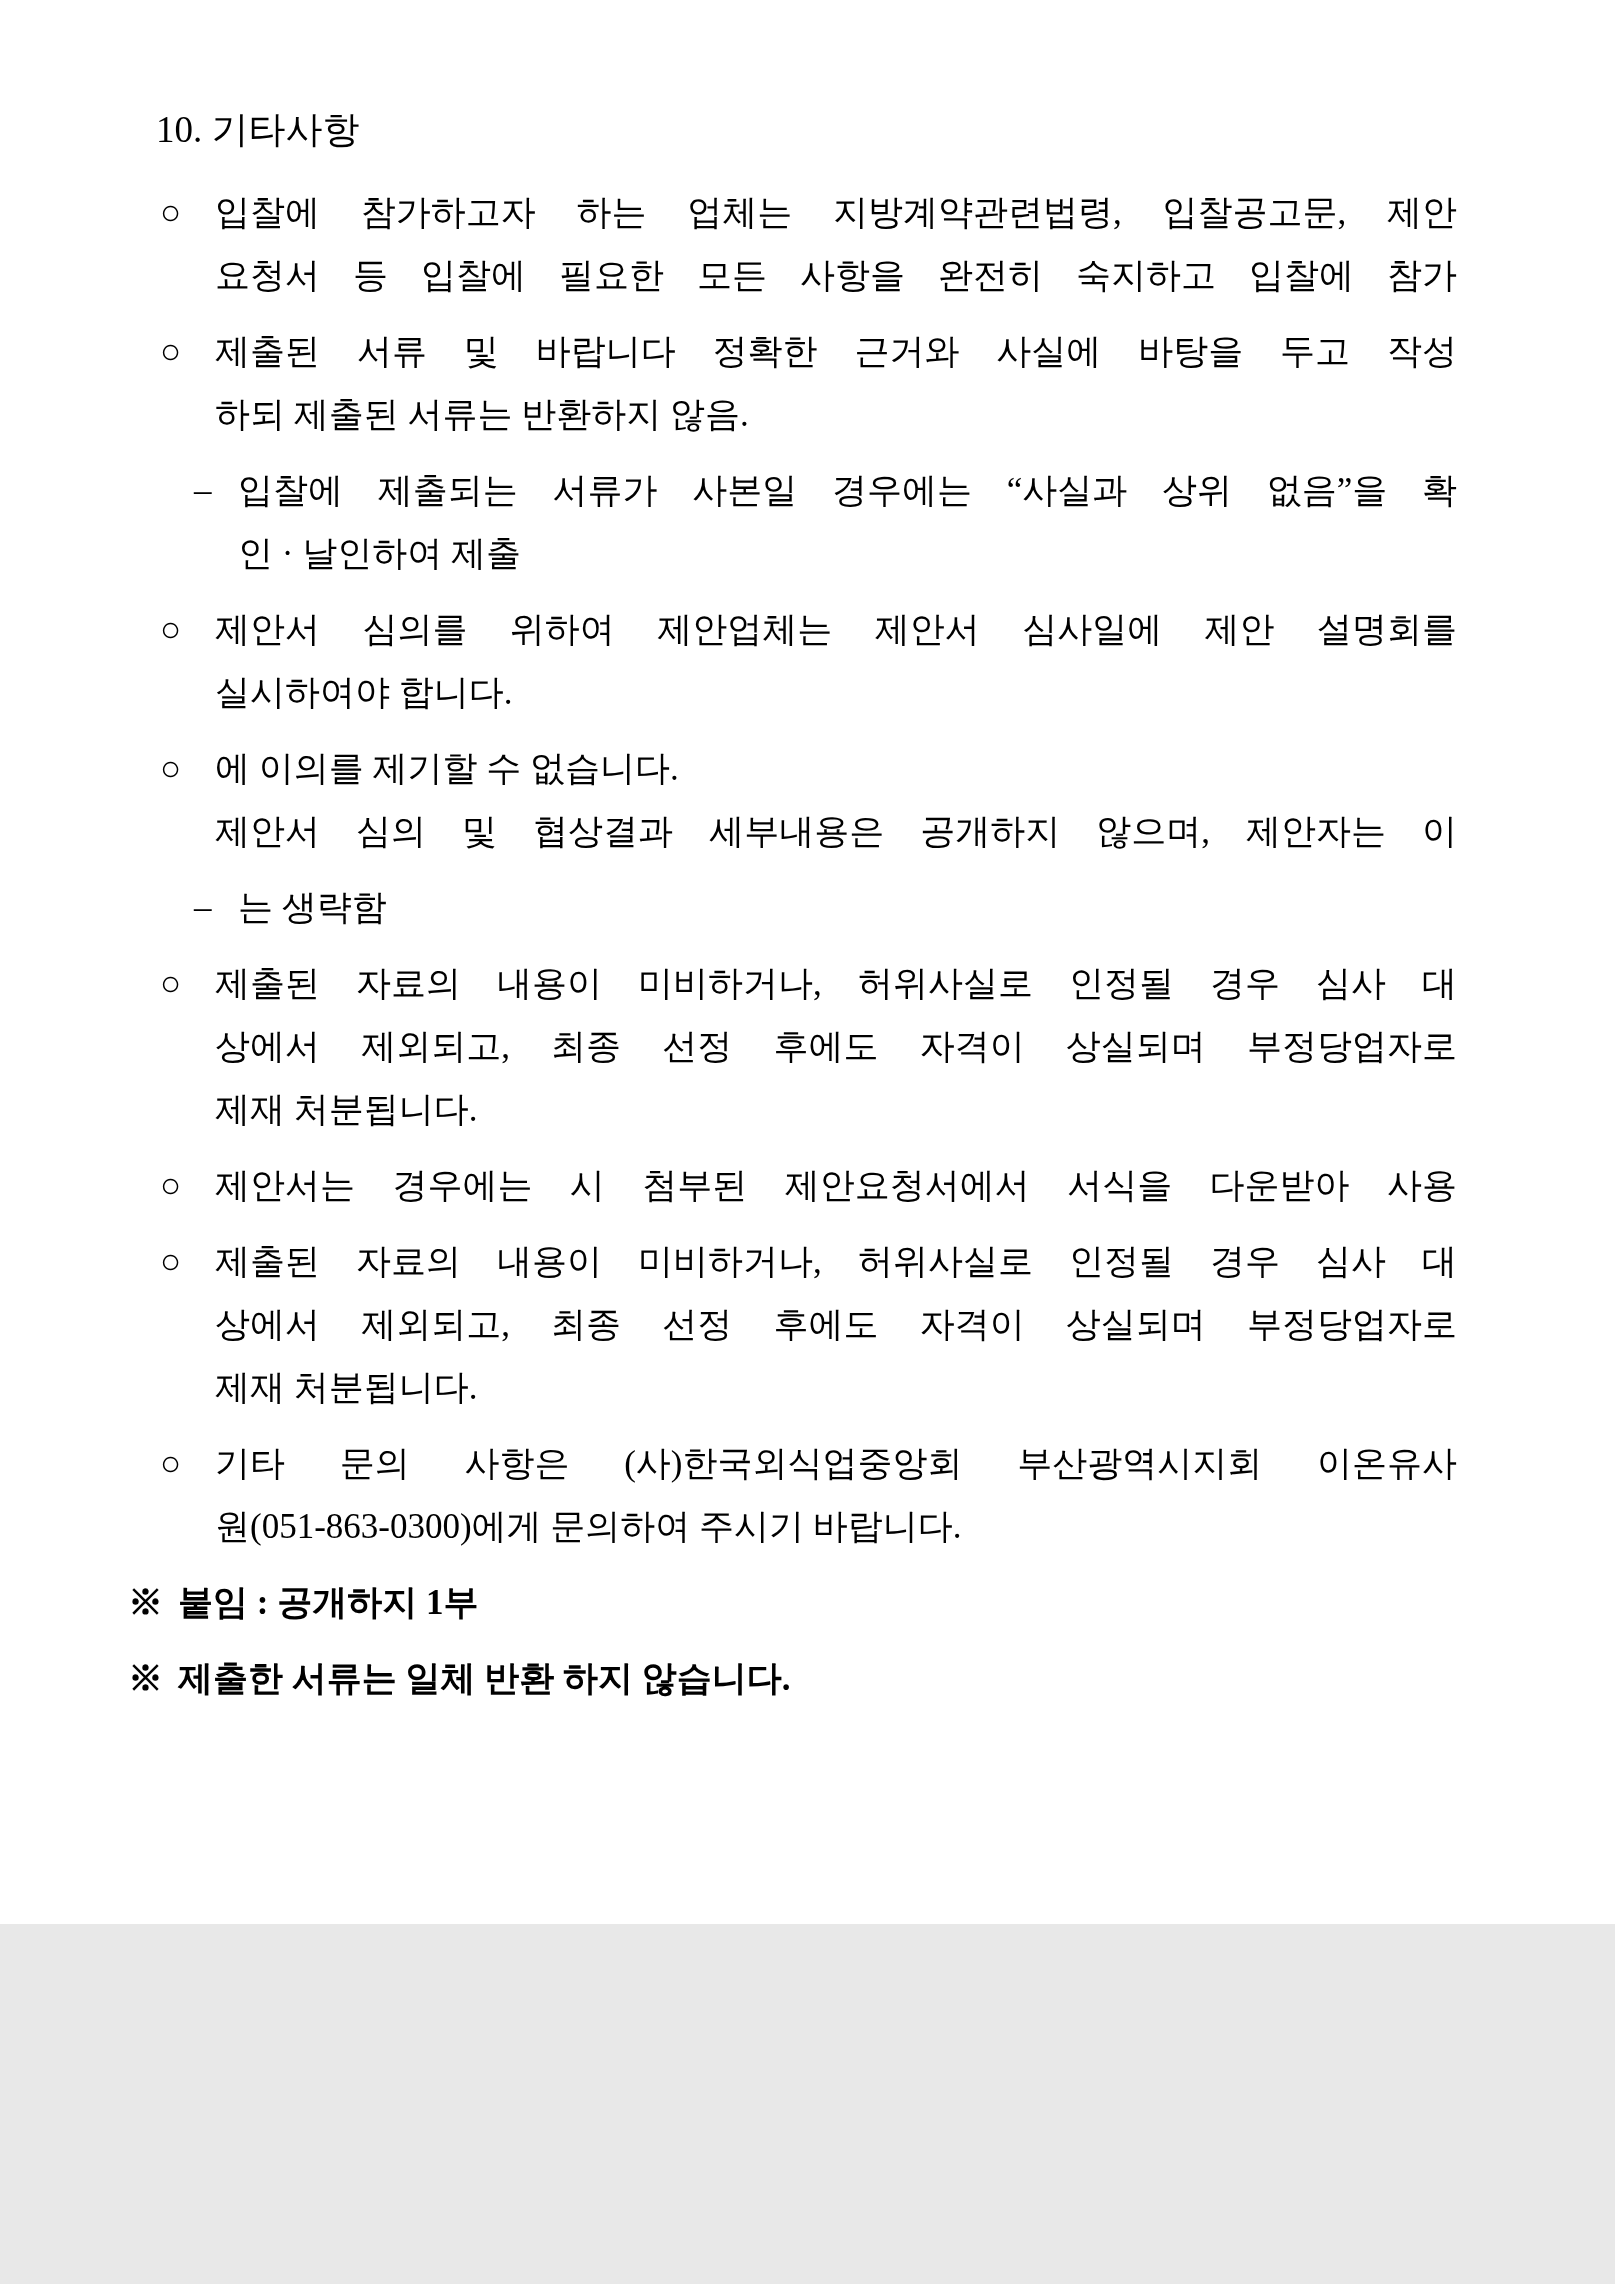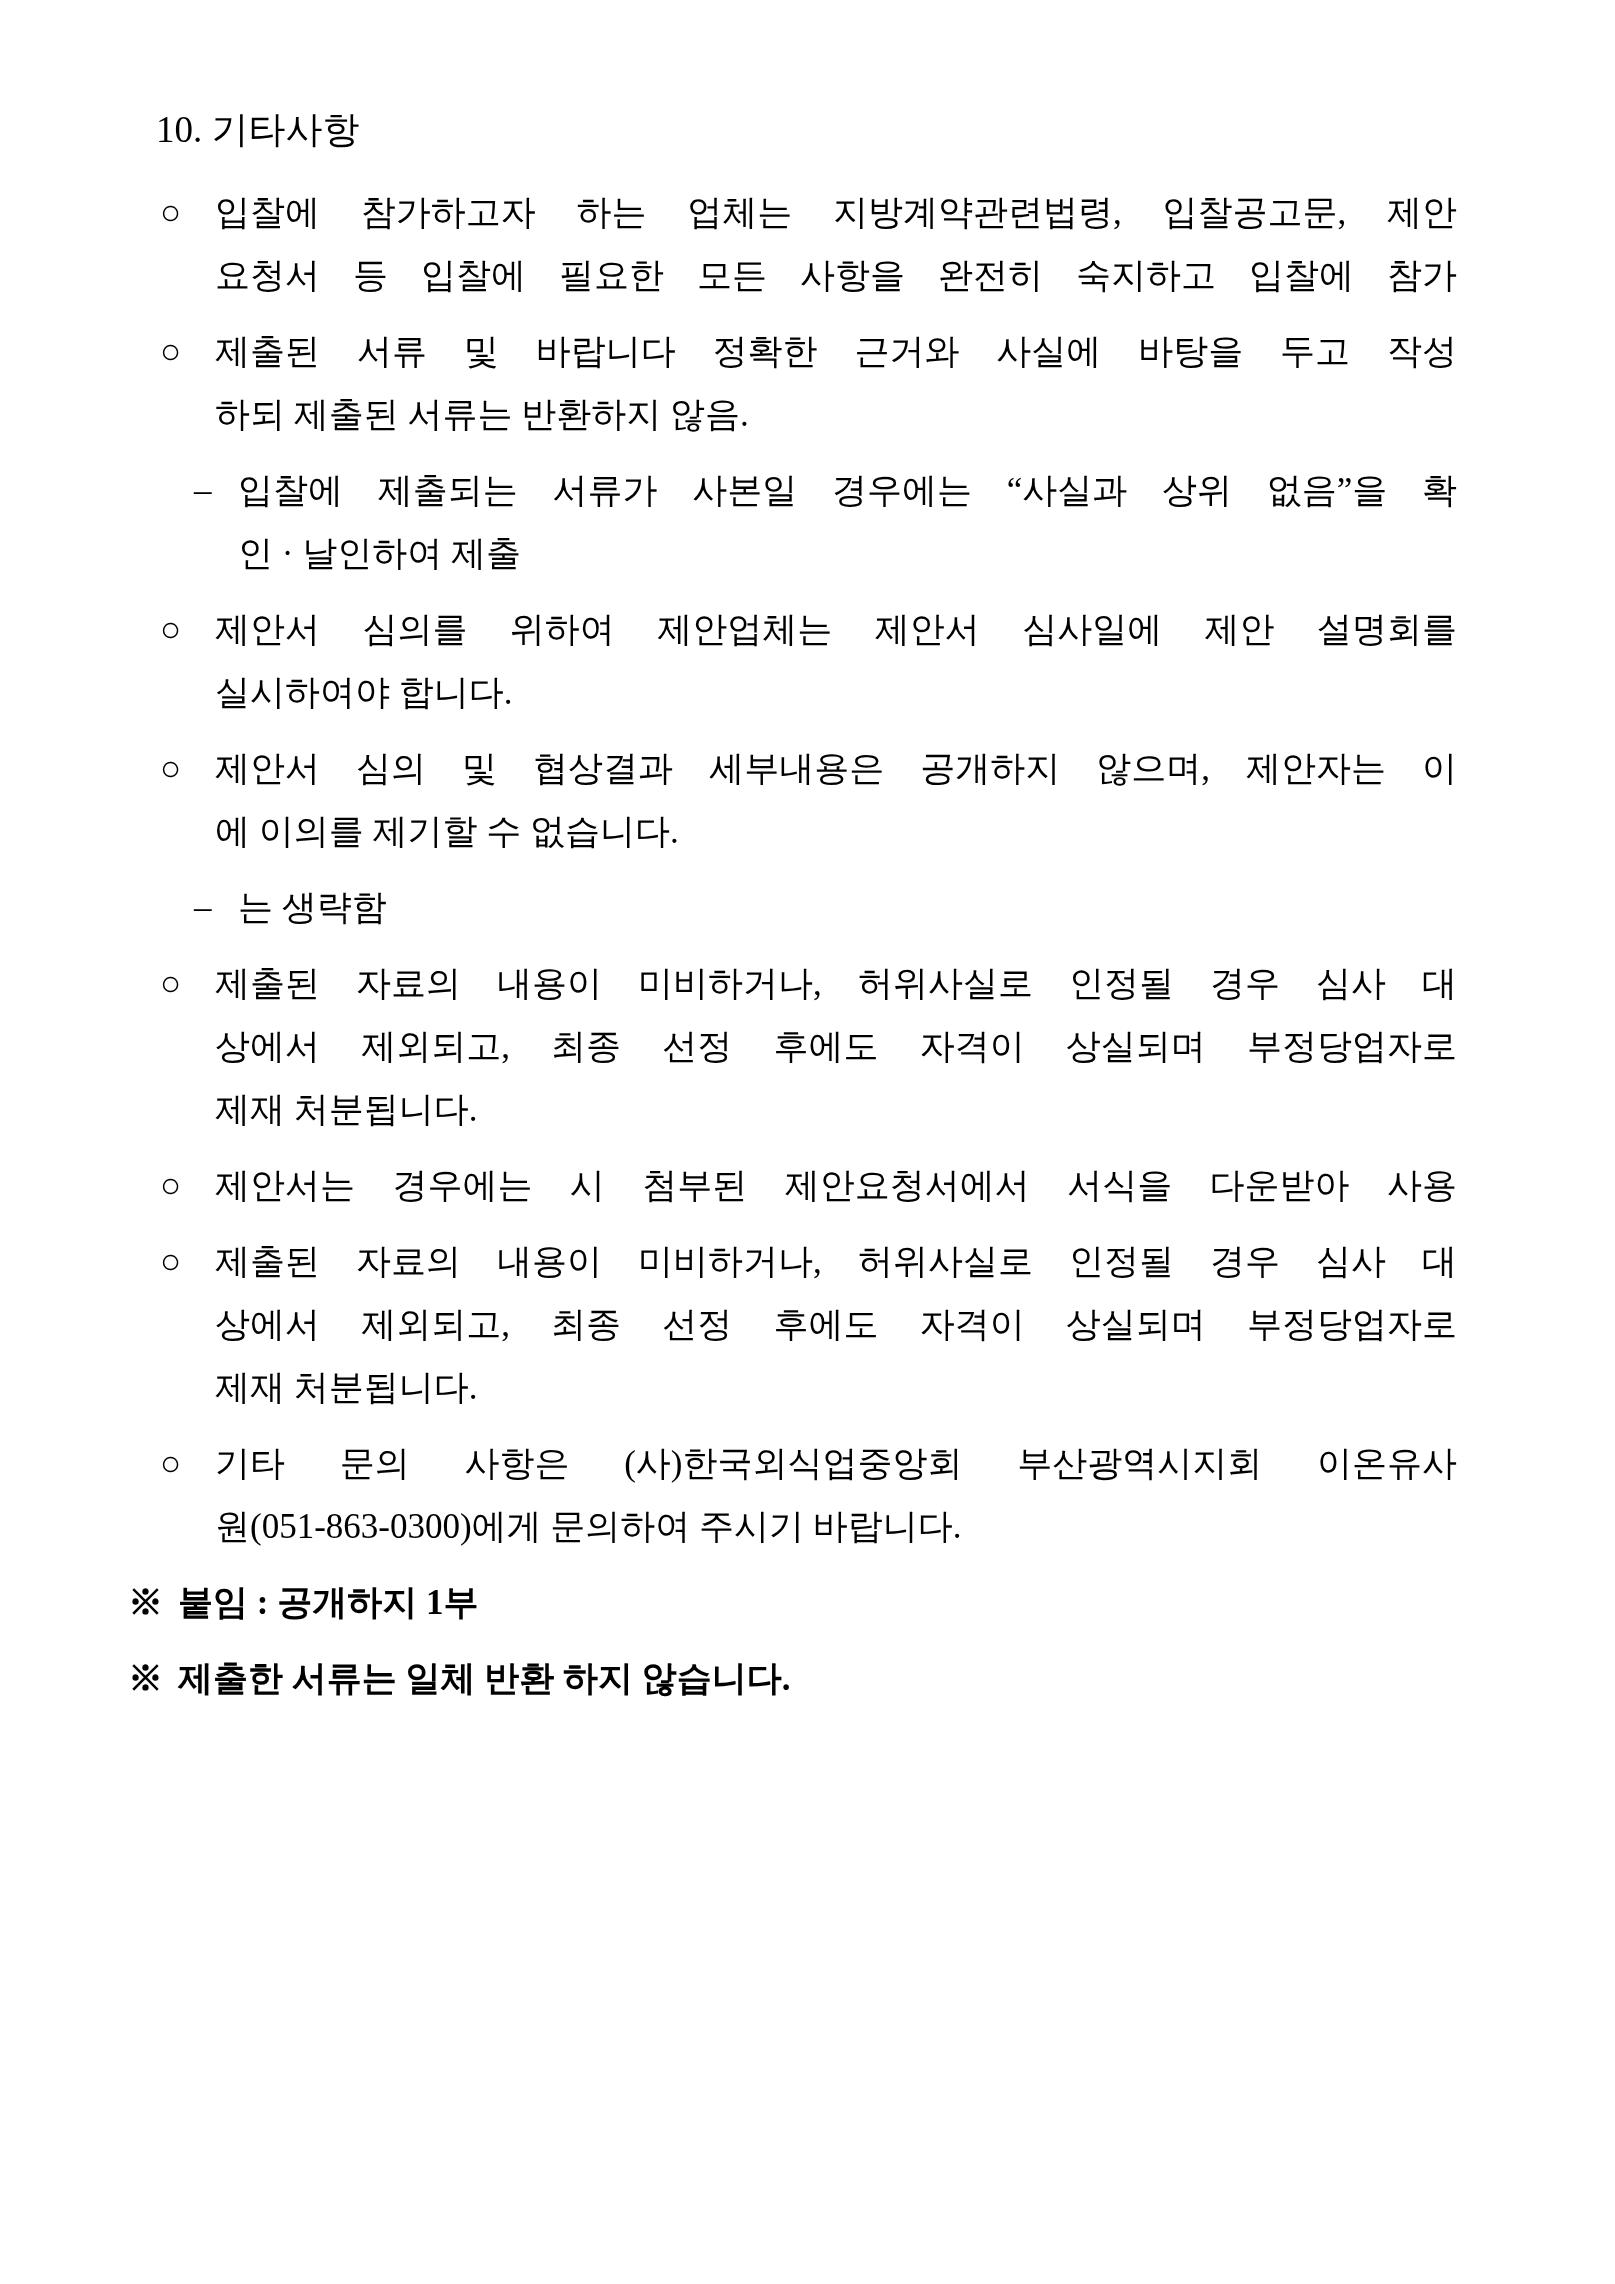--- a/index.html
+++ b/index.html
@@ -1,19 +1,19 @@
 <!DOCTYPE html>
 <html lang="ko" style="font-size:10.4px"><head>
 <meta charset="utf-8">
 <style>
   html,body{margin:0;padding:0;background:#e8e8e8;}
   .page{
     position:relative;
     width:1616px;
-    height:2284px;
+    height:1924px;
     background:#ffffff;
     color:#000000;
     font-family:"Liberation Serif","DejaVu Serif",serif;
     overflow:hidden;
   }
   .content{
     position:absolute;
     left:215px;
     top:98px;
     width:1242px;
@@ -68,21 +68,21 @@
         <div class="item dash">
     <span class="marker">–</span>
     <span class="lines"><div class="line justify">입찰에 제출되는 서류가 사본일 경우에는 “사실과 상위 없음”을 확</div><div class="line">인 · 날인하여 제출</div></span>
   </div>
         <div class="item bullet">
     <span class="marker">○</span>
     <span class="lines"><div class="line justify">제안서 심의를 위하여 제안업체는 제안서 심사일에 제안 설명회를</div><div class="line">실시하여야 합니다.</div></span>
   </div>
         <div class="item bullet">
     <span class="marker">○</span>
-    <span class="lines"><div class="line justify">제안서 심의 및 협상결과 세부내용은 공개하지 않으며, 제안자는 이</div><div class="line">에 이의를 제기할 수 없습니다.</div></span>
+    <span class="lines"><div class="line">에 이의를 제기할 수 없습니다.</div><div class="line justify">제안서 심의 및 협상결과 세부내용은 공개하지 않으며, 제안자는 이</div></span>
   </div>
         <div class="item dash">
     <span class="marker">–</span>
     <span class="lines"><div class="line">는 생략함</div></span>
   </div>
         <div class="item bullet">
     <span class="marker">○</span>
     <span class="lines"><div class="line justify">제출된 자료의 내용이 미비하거나, 허위사실로 인정될 경우 심사 대</div><div class="line justify">상에서 제외되고, 최종 선정 후에도 자격이 상실되며 부정당업자로</div><div class="line">제재 처분됩니다.</div></span>
   </div>
         <div class="item bullet">

